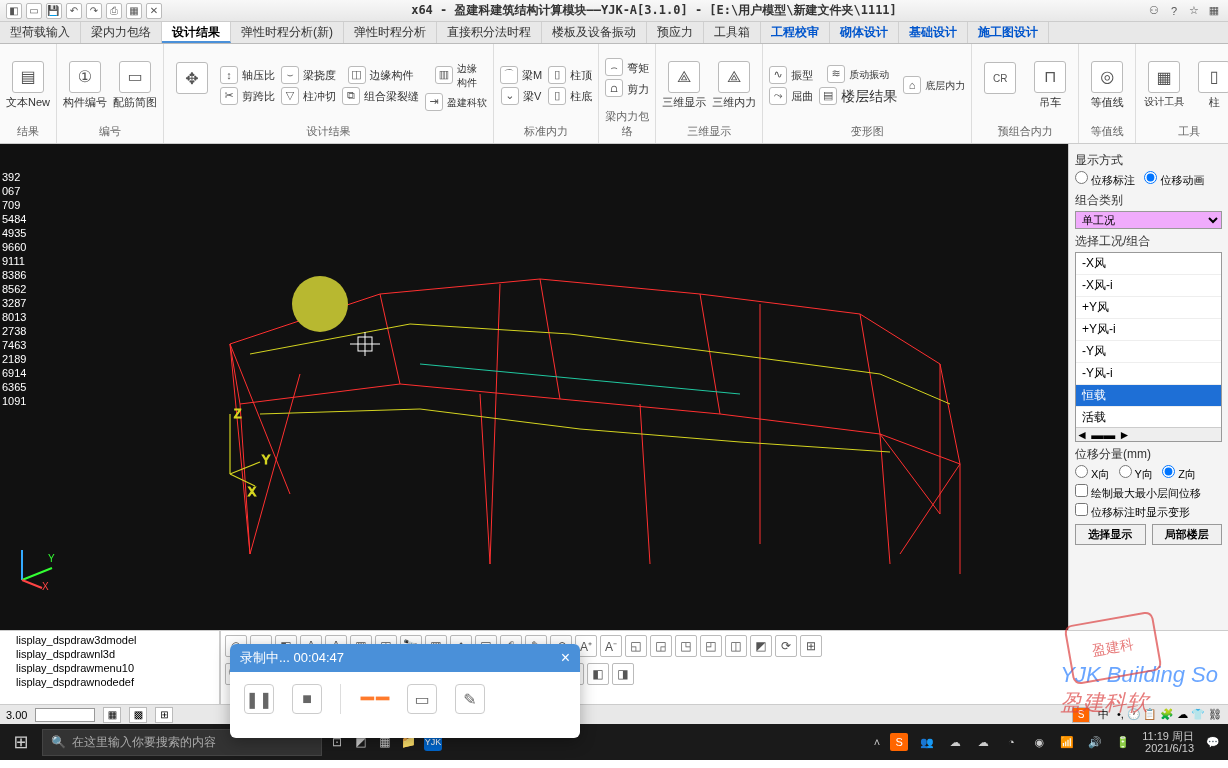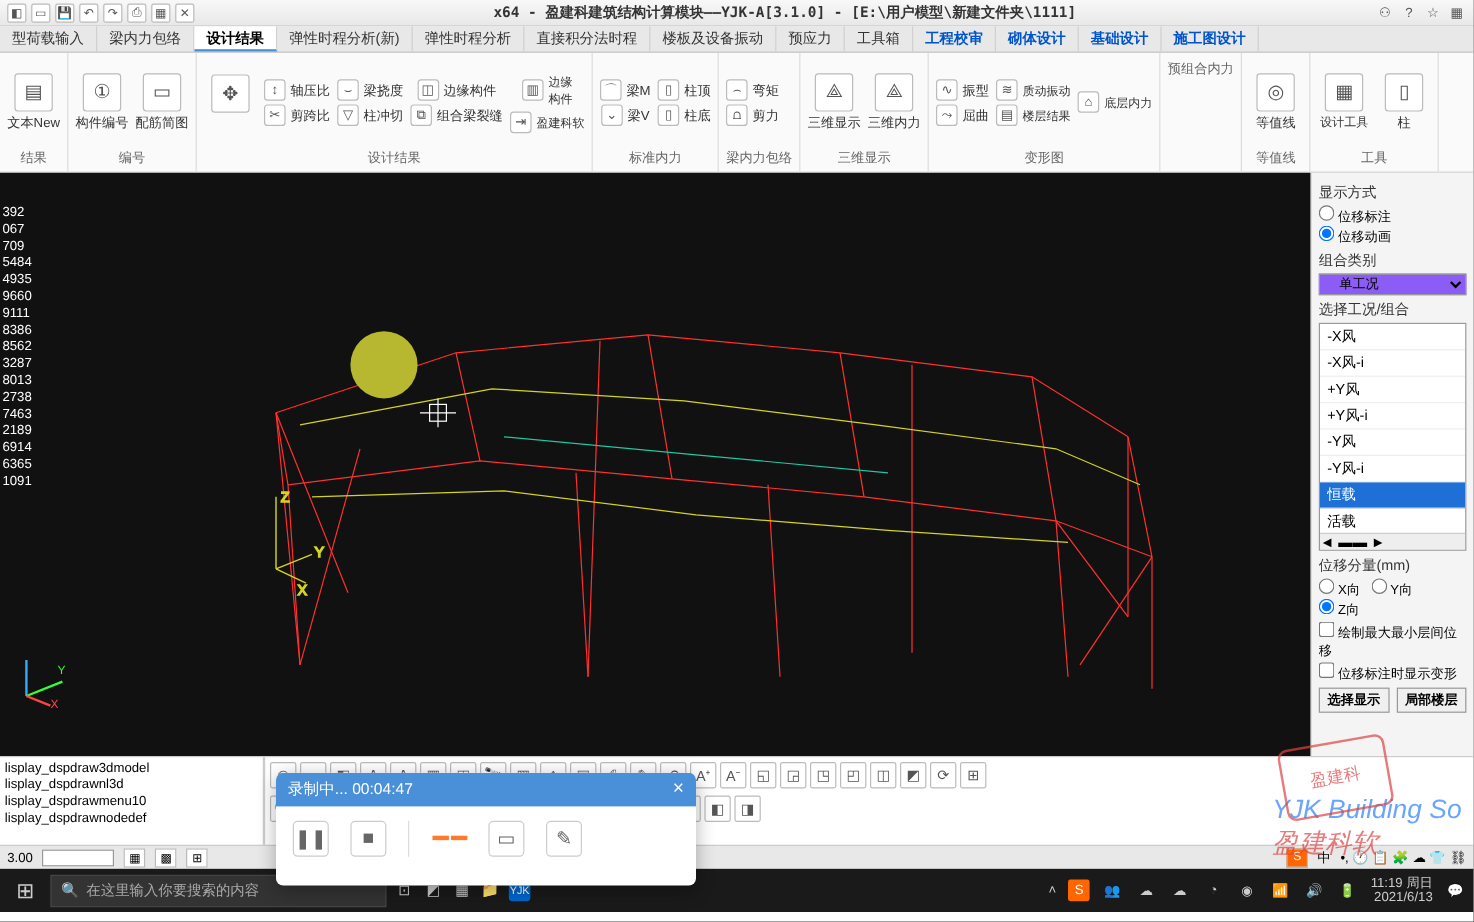--- a/index.html
+++ b/index.html
@@ -32,36 +32,36 @@
 .vstack { display: flex; flex-direction: column; gap: 3px; }
 
 
 .main { display: flex; height: 486px; }
 .viewport { flex: 1; background: #111; position: relative; overflow: hidden; }
 .axislist { position: absolute; left: 2px; top: 26px; color: #fff; font-size: 11px; font-family: monospace; line-height: 14px; }
 .ucs { position: absolute; left: 12px; bottom: 40px; }
 .structure { position:absolute; left:200px; top:60px; }
 
 
-.sidepanel { width: 136px; background: #f4f4f4; border-left: 1px solid #ccc; padding: 4px 6px; font-size: 12px; overflow: hidden; }
+.sidepanel { width: 160px; background: #f4f4f4; border-left: 1px solid #ccc; padding: 4px 6px; font-size: 12px; overflow: hidden; }
 .sidepanel h4 { font-size: 12px; font-weight: normal; margin: 4px 0 2px; color: #333; }
 .radios { display: block; margin: 2px 0; }
 .radios label { margin-right: 6px; font-size: 11px; white-space:nowrap; display:inline-block;}
-.combo { width: 100%; border: 1px solid #999; font-size: 11px; padding: 1px 12px; background: #8b5cf6; }
+.combo { width: 100%; border: 1px solid #999; font-size: 11px; padding: 1px 2px; background: #f0abfc; }
 .listbox { border: 1px solid #999; background: #fff; height: 190px; overflow: hidden; margin-top: 2px; position:relative; }
 .listbox .item { padding: 2px 6px; font-size: 12px; border-bottom: 1px solid #eee; cursor: pointer; }
 .listbox .item.sel { background: #1e6fd6; color: #fff; }
 .listbox .scroll { position:absolute; bottom:0; left:0; right:0; height:14px; background:#eee; border-top:1px solid #ccc; }
 .sidepanel .chk { display: block; font-size: 11px; margin: 2px 0; }
 .btns { display: flex; gap: 6px; margin-top: 4px; }
 .btns button { flex: 1; font-size: 11px; padding: 2px 0; border: 1px solid #999; background: #f0f0f0; font-weight: bold; }
 
 
 .cmdarea { height: 74px; background: #fff; border-top: 1px solid #ccc; display: flex; }
-.cmdlines { width: 220px; border-right: 1px solid #ccc; padding: 2px 4px; font-size: 11px; font-family: monospace; line-height: 14px; }
+.cmdlines { width: 220px; border-right: 1px solid #ccc; padding: 2px 16px; font-size: 11px; font-family: monospace; line-height: 14px; }
 .toolstrip { flex: 1; display:flex; flex-wrap:wrap; align-content:flex-start; gap:3px; padding:4px; border-left:1px solid #ccc; position:relative; }
 .toolstrip .tbtn { width:22px; height:22px; border:1px solid #bbb; background:#fff; display:inline-flex; align-items:center; justify-content:center; font-size:12px; color:#555; border-radius:2px; }
 .toolstrip .num { width:34px; height:22px; border:1px solid #bbb; display:inline-flex; align-items:center; justify-content:center; font-size:12px; background:#fff; }
 
 .recorder { position: absolute; left: 230px; top: 644px; width: 350px; height: 94px; background: #fff; border-radius: 6px; box-shadow: 0 4px 16px rgba(0,0,0,0.3); overflow: hidden; z-index: 50; }
 .recorder .rtitle { background: #4a90d9; color: #fff; padding: 5px 10px; font-size: 13px; display: flex; justify-content: space-between; align-items: center; }
 .recorder .rtitle .x { cursor: pointer; font-size: 16px; }
 .recorder .rbody { display: flex; align-items: center; gap: 18px; padding: 12px 14px; }
 .recorder .rbtn2 { width: 30px; height: 30px; border: 1px solid #ccc; border-radius: 4px; display: flex; align-items: center; justify-content: center; font-size: 16px; color: #666; }
 .recorder .rbtn2.orange { color: #ff7a2b; border:none; font-size:22px; letter-spacing:-2px;}
@@ -261,34 +261,44 @@
             <div class="lbl">屈曲</div>
           </div>
     </div>
     <div class="vstack">
       <div class="rbtn s">
             <div class="ico">≋</div>
             <div class="lbl" style="font-size:10px;">质动振动</div>
           </div>
       <div class="rbtn s">
             <div class="ico">▤</div>
-            <div class="lbl" style="font-size:10px;">楼层结果</div>
+            <div class="lbl" style="font-size:14px;">楼层结果</div>
           </div>
     </div>
     <div class="vstack">
       <div class="rbtn s">
             <div class="ico">⌂</div>
             <div class="lbl" style="font-size:10px;">底层内力</div>
           </div>
     </div>
   </div>
       <div class="glabel">变形图</div>
     </div>
 
   <div class="rgroup">
+      <div class="items">
+    <div class="rbtn">
+          <div class="ico" style="font-size:10px;">CR</div>
+          <div class="lbl" style="visibility:hidden;">CR</div>
+        </div>
+    <div class="rbtn">
+          <div class="ico">⊓</div>
+          <div class="lbl">吊车</div>
+        </div>
+  </div>
       <div class="glabel">预组合内力</div>
     </div>
 
   <div class="rgroup">
       <div class="items">
     <div class="rbtn">
           <div class="ico">◎</div>
           <div class="lbl">等值线</div>
         </div>
   </div>

